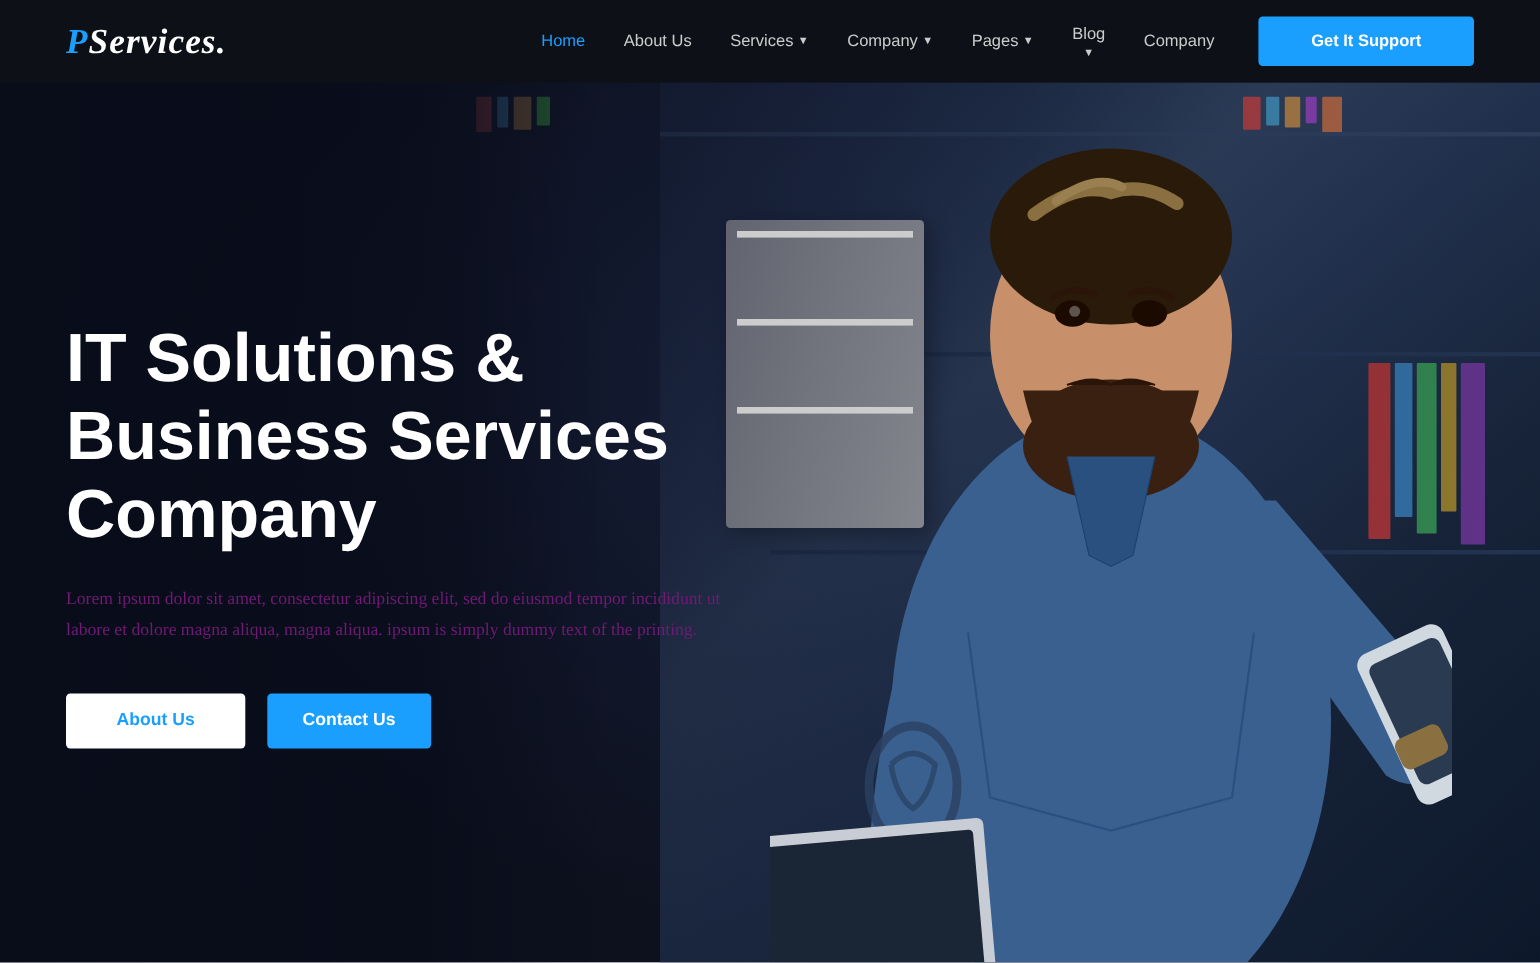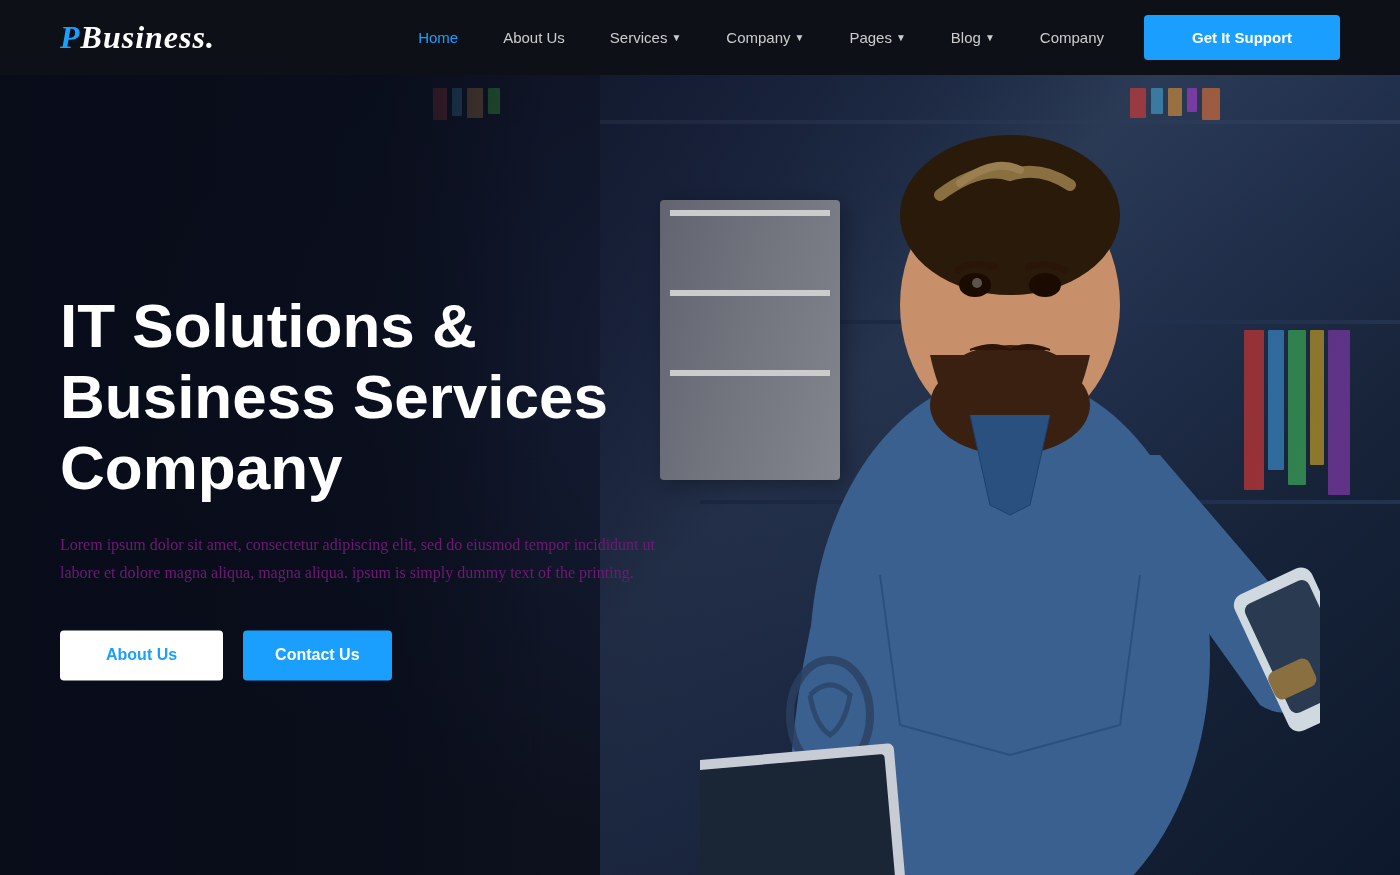--- a/index.html
+++ b/index.html
@@ -33,21 +33,21 @@
     }
 
     .logo span {
       color: #1a9fff;
     }
 
     nav ul {
       list-style: none;
       display: flex;
       align-items: center;
-      gap: 45px;
+      gap: 35px;
       margin-right: 40px;
     }
 
     nav ul li a {
       text-decoration: none;
       color: #ccc;
       font-size: 15px;
       font-weight: 500;
       display: flex;
       align-items: center;
@@ -267,21 +267,21 @@
       <rect x="570" y="590" width="45" height="30" rx="8" fill="#8a7040" transform="rotate(-25, 590, 605)"></rect>
     </svg>
   </div>
 
   <div class="hero-bg"></div>
 
   <div style="position:absolute;top:75px;left:0;width:550px;height:800px;background:linear-gradient(90deg,rgba(8,12,25,0.9) 0%,rgba(8,12,25,0.7) 70%,transparent 100%);z-index:3;"></div>
 
   <nav>
     <div class="logo">
-      <span style="color:#1a9fff;font-style:italic;font-family:Georgia,serif;font-size:32px;font-weight:700;">P</span><span style="color:#fff;font-style:italic;font-family:Georgia,serif;font-size:32px;">Business.</span>
+      <span style="color:#1a9fff;font-style:italic;font-family:Georgia,serif;font-size:32px;font-weight:700;">P</span><span style="color:#fff;font-style:italic;font-family:Georgia,serif;font-size:32px;">Services.</span>
     </div>
 
     <ul>
       <li>
         <a href="#" class="active" style="color:#1a9fff;">Home</a>
       </li>
       <li>
         <a href="#" style="color:#ccc;">About Us</a>
       </li>
       <li>
@@ -296,21 +296,21 @@
           <span class="chevron">▼</span>
         </a>
       </li>
       <li>
         <a href="#" style="color:#ccc;">
           <span>Pages</span>
           <span class="chevron">▼</span>
         </a>
       </li>
       <li>
-        <a href="#" style="color:#ccc;">
+        <a href="#" style="color:#ccc;flex-direction:column;">
           <span>Blog</span>
           <span class="chevron">▼</span>
         </a>
       </li>
       <li>
         <a href="#" style="color:#ccc;">Company</a>
       </li>
     </ul>
 
     <button class="btn-support">Get It Support</button>

